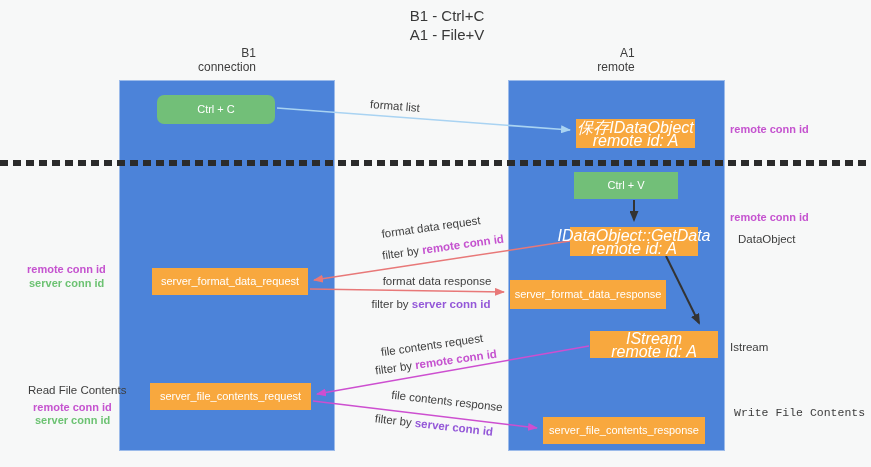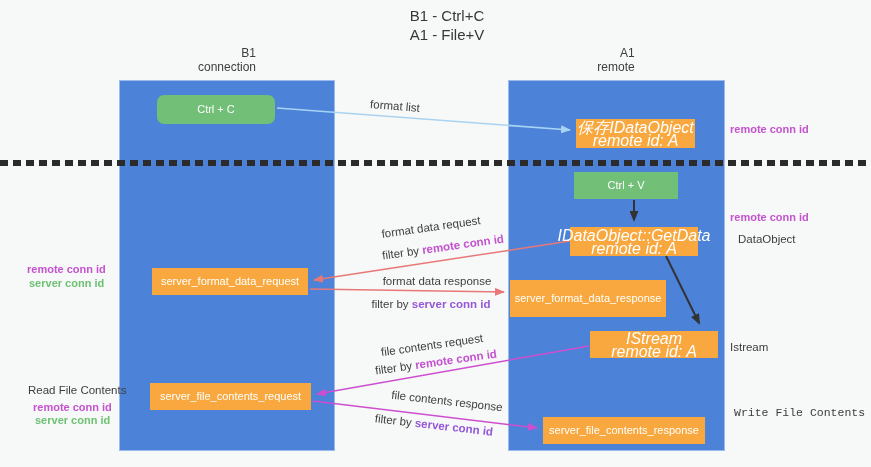--- a/index.html
+++ b/index.html
@@ -120,21 +120,21 @@
 
   <div class="abs node orange" style="left:570px;top:227px;width:128px;height:29px;">
     <div class="l2">IDataObject::GetData</div>
     <div class="l2">remote id: A</div>
   </div>
 
   <div class="abs node orange" style="left:152px;top:268px;width:156px;height:27px;">
     <div>server_format_data_request</div>
   </div>
 
-  <div class="abs node orange" style="left:510px;top:280px;width:156px;height:37px;">
+  <div class="abs node orange" style="left:510px;top:280px;width:156px;height:29px;">
     <div>server_format_data_response</div>
   </div>
 
   <div class="abs node orange" style="left:590px;top:331px;width:128px;height:27px;">
     <div class="l2">IStream</div>
     <div class="l2">remote id: A</div>
   </div>
 
   <div class="abs node orange" style="left:150px;top:383px;width:161px;height:27px;">
     <div>server_file_contents_request</div>

